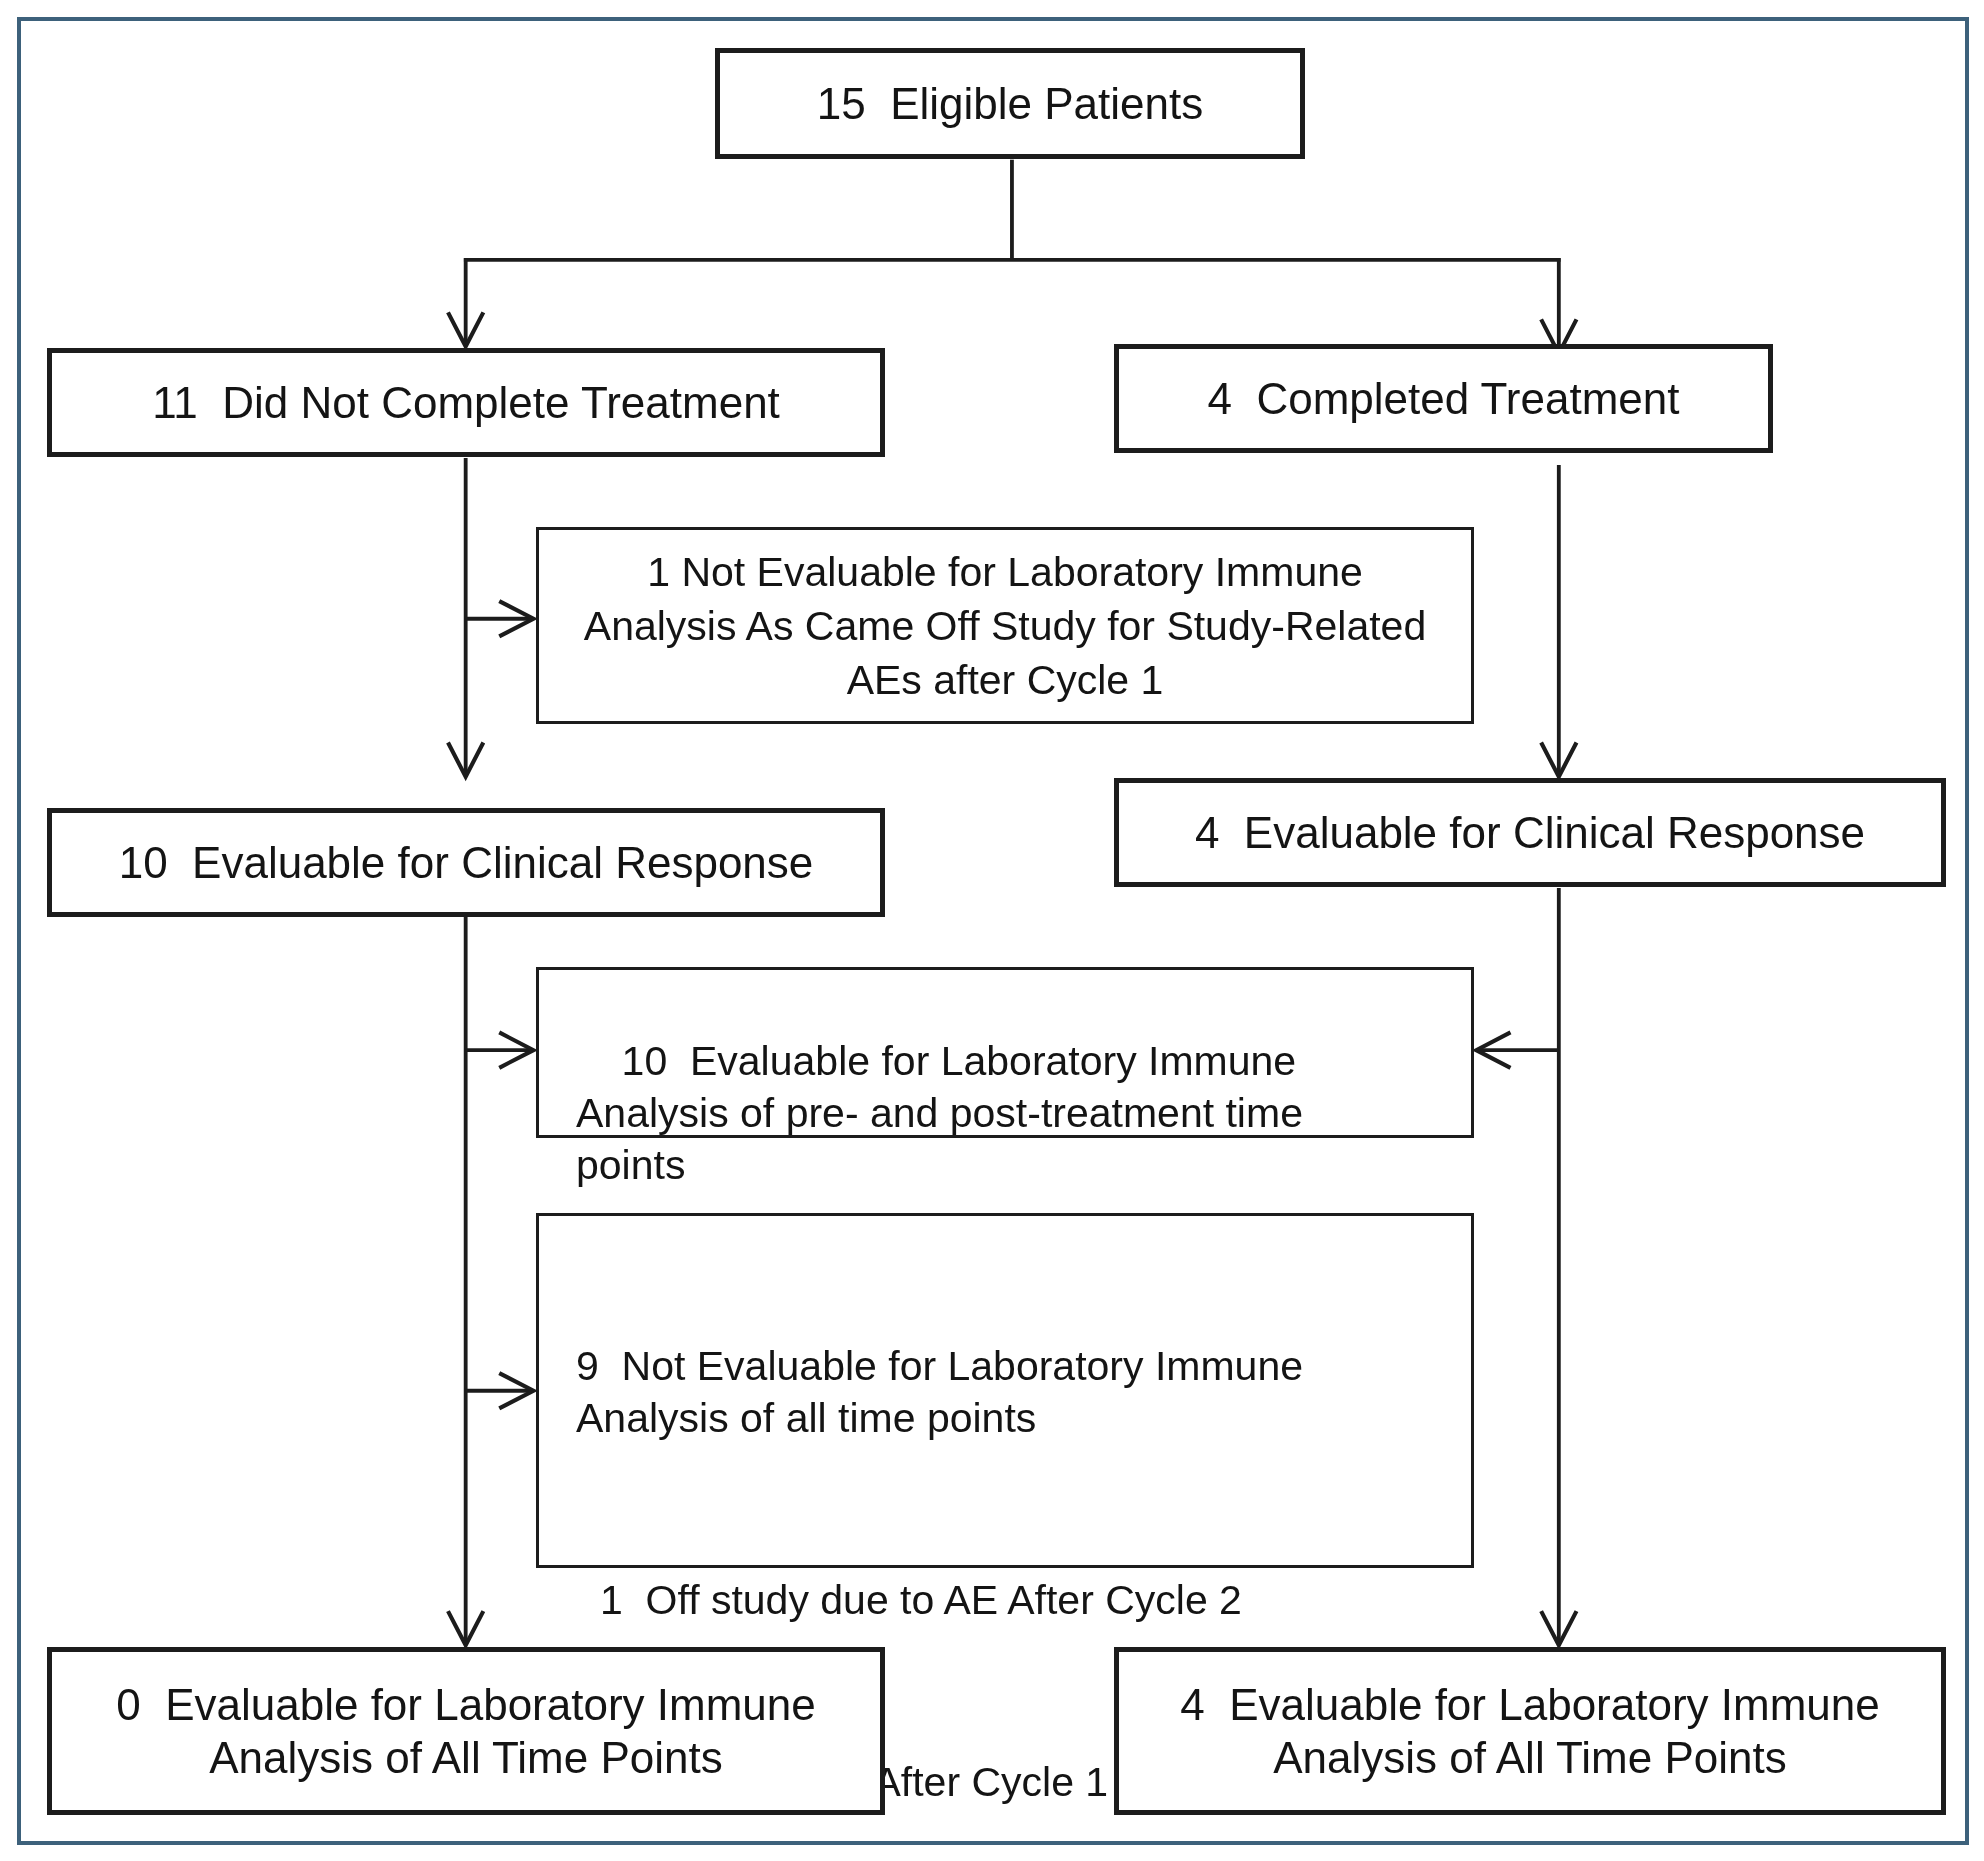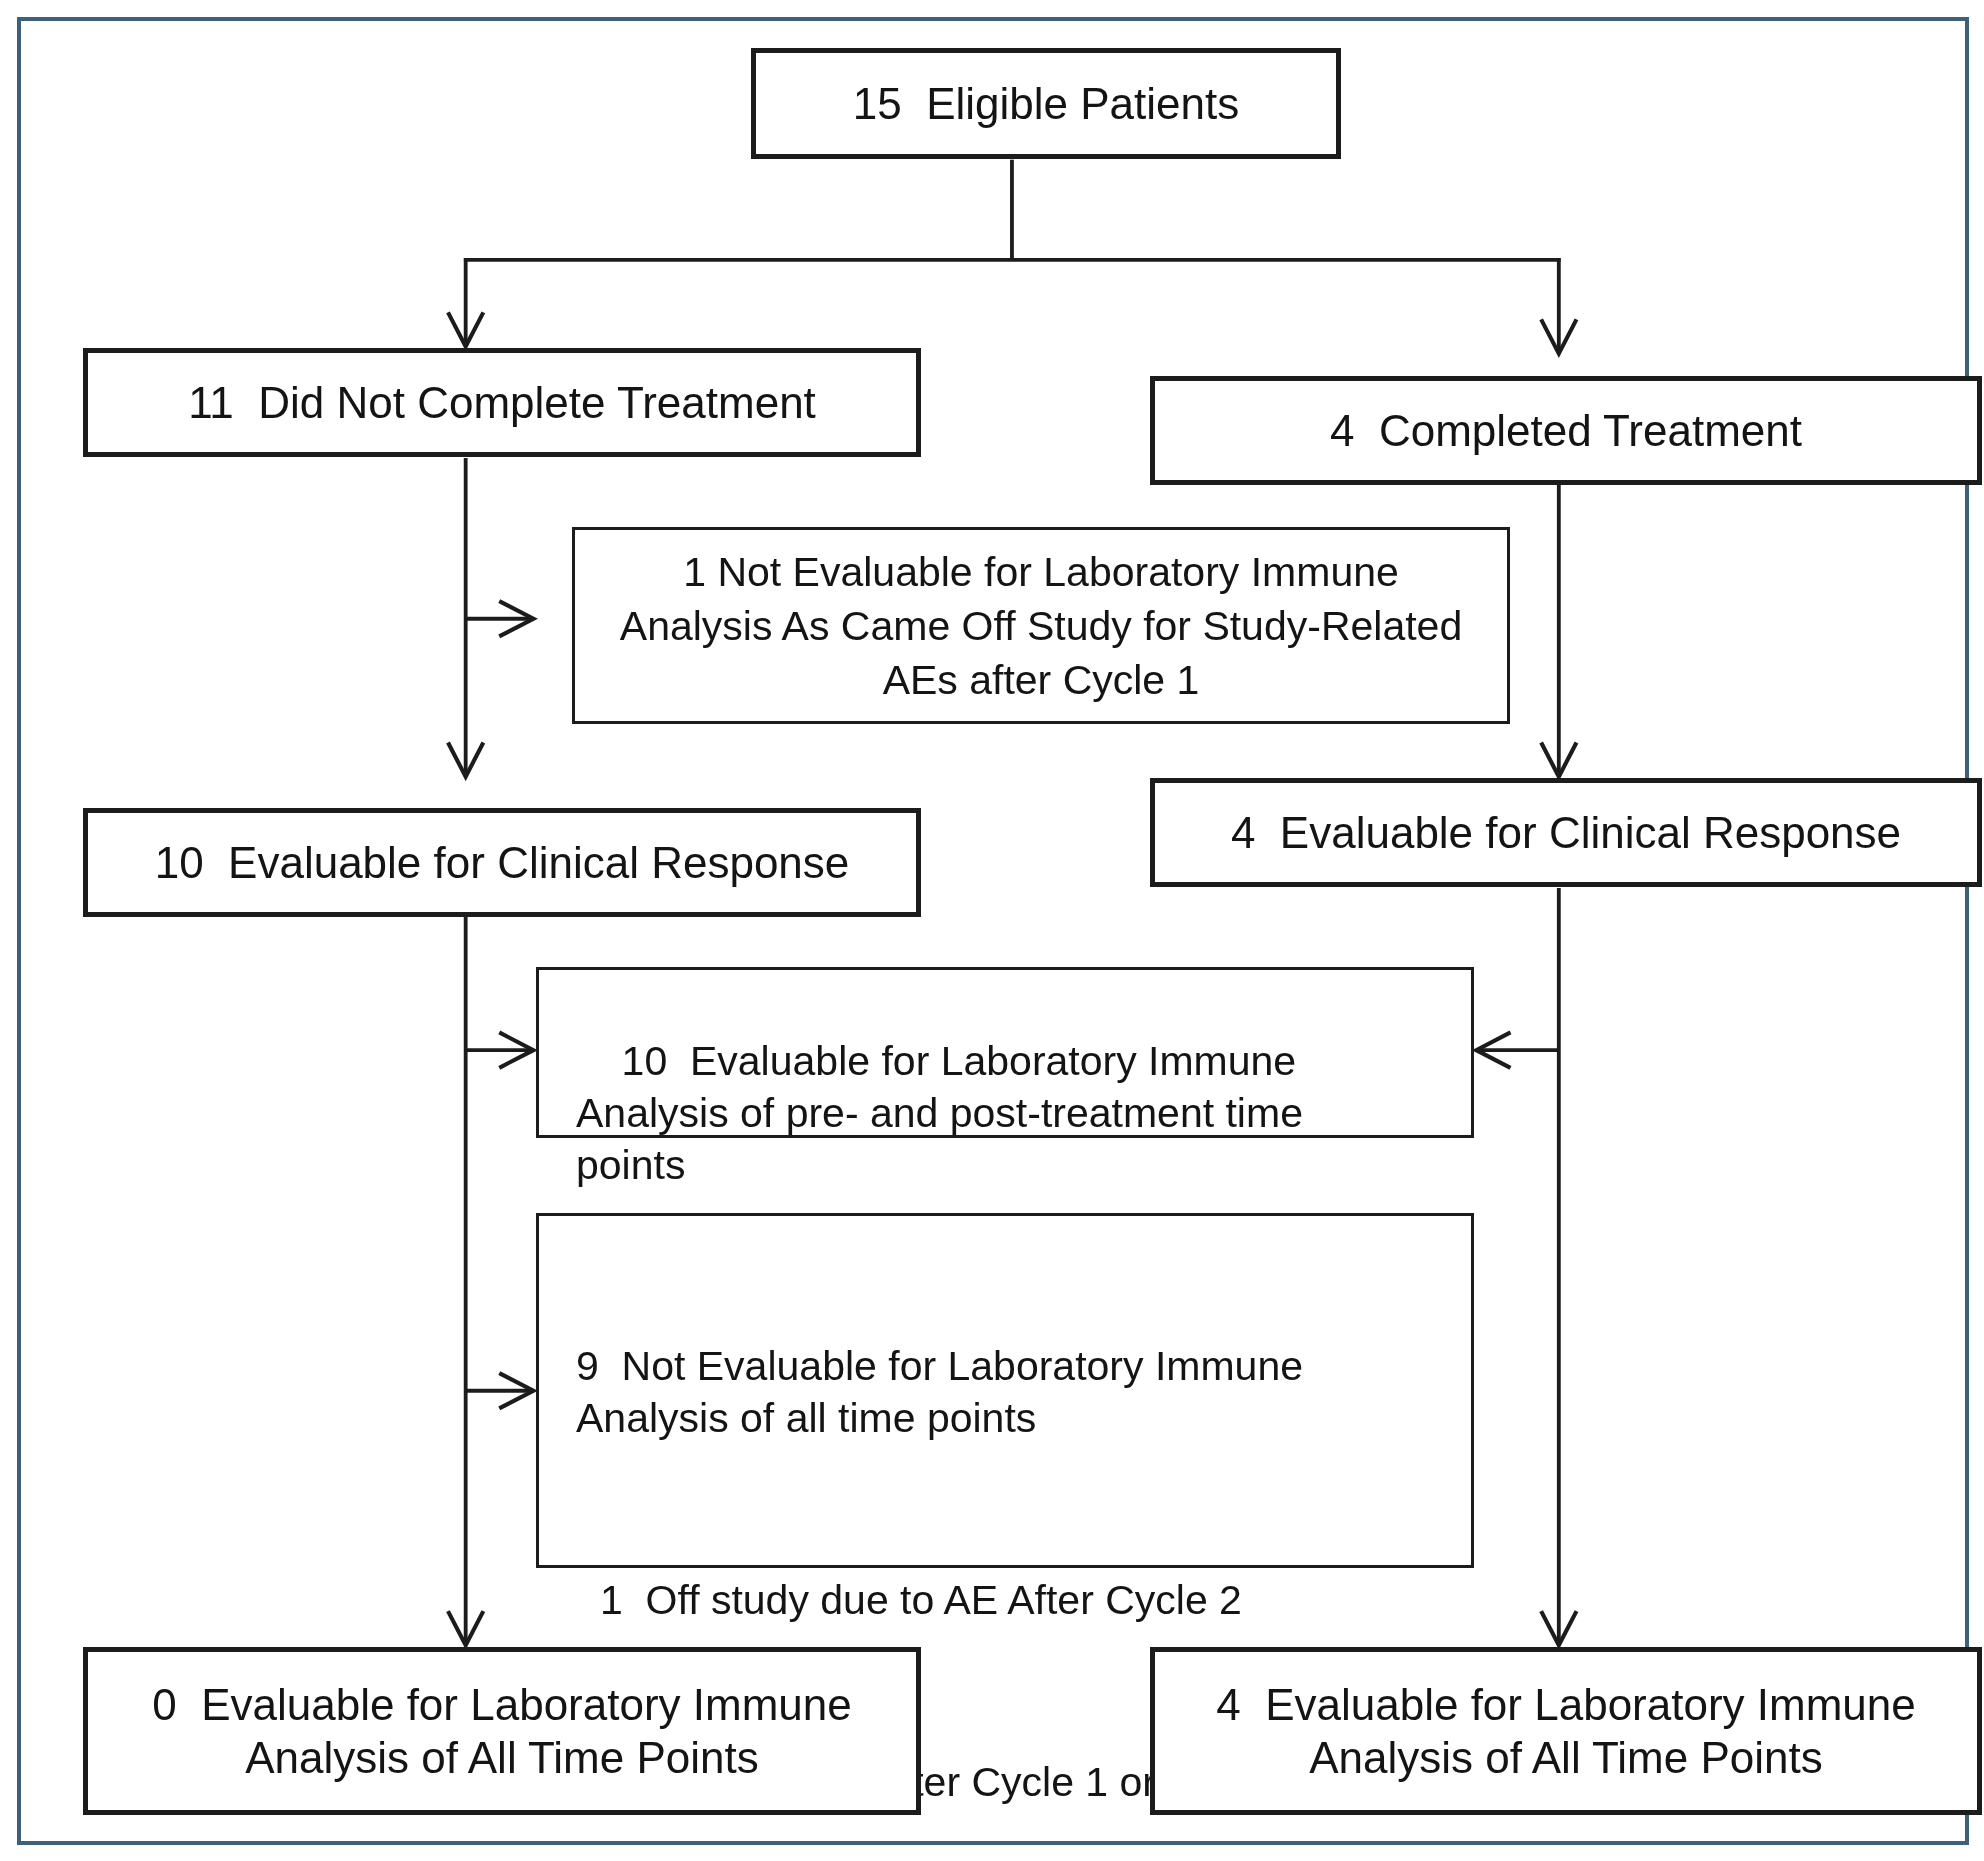--- a/index.html
+++ b/index.html
@@ -34,21 +34,20 @@
     position:absolute;
     background:var(--box-bg);
     box-sizing:border-box;
     white-space:pre-wrap;
   }
   .heavy{border:5.3px solid var(--line-color);}
   .light{border:3.5px solid var(--line-color);}
   .center{
     display:flex;align-items:center;justify-content:center;
     text-align:center;
-    margin-left:36px;
   }
   .f-big{font-size:44px;line-height:53px;}
   .f-mid{font-size:41px;line-height:54px;}
   .leftbox{font-size:41px;line-height:52px;text-align:left;}
   .padlab{padding:13px 23.6px 0 37px;}
   .padall{padding:20px 23.6px 0 37px;}
   .sub-item{margin:26px 0 0 24px;}
 </style>
 </head>
 <body>
@@ -98,21 +97,21 @@
   </svg>
 
   <div class="node heavy center f-big" style="left:715px;top:48px;width:590px;height:111px;">
     <span>15  Eligible Patients</span>
   </div>
 
   <div class="node heavy center f-big" style="left:47px;top:348px;width:838px;height:109px;">
     <span>11  Did Not Complete Treatment</span>
   </div>
 
-  <div class="node heavy center f-big" style="left:1114px;top:376px;width:832px;height:109px;align-items:center;">
+  <div class="node heavy center f-big" style="left:1114px;top:344px;width:659px;height:109px;align-items:center;">
     <span>4  Completed Treatment</span>
   </div>
 
   <div class="node light center f-mid" style="left:536px;top:527px;width:938px;height:197px;">
     <span>1 Not Evaluable for Laboratory Immune
 Analysis As Came Off Study for Study-Related
 AEs after Cycle 1</span>
   </div>
 
   <div class="node heavy center f-big" style="left:47px;top:808px;width:838px;height:109px;">

